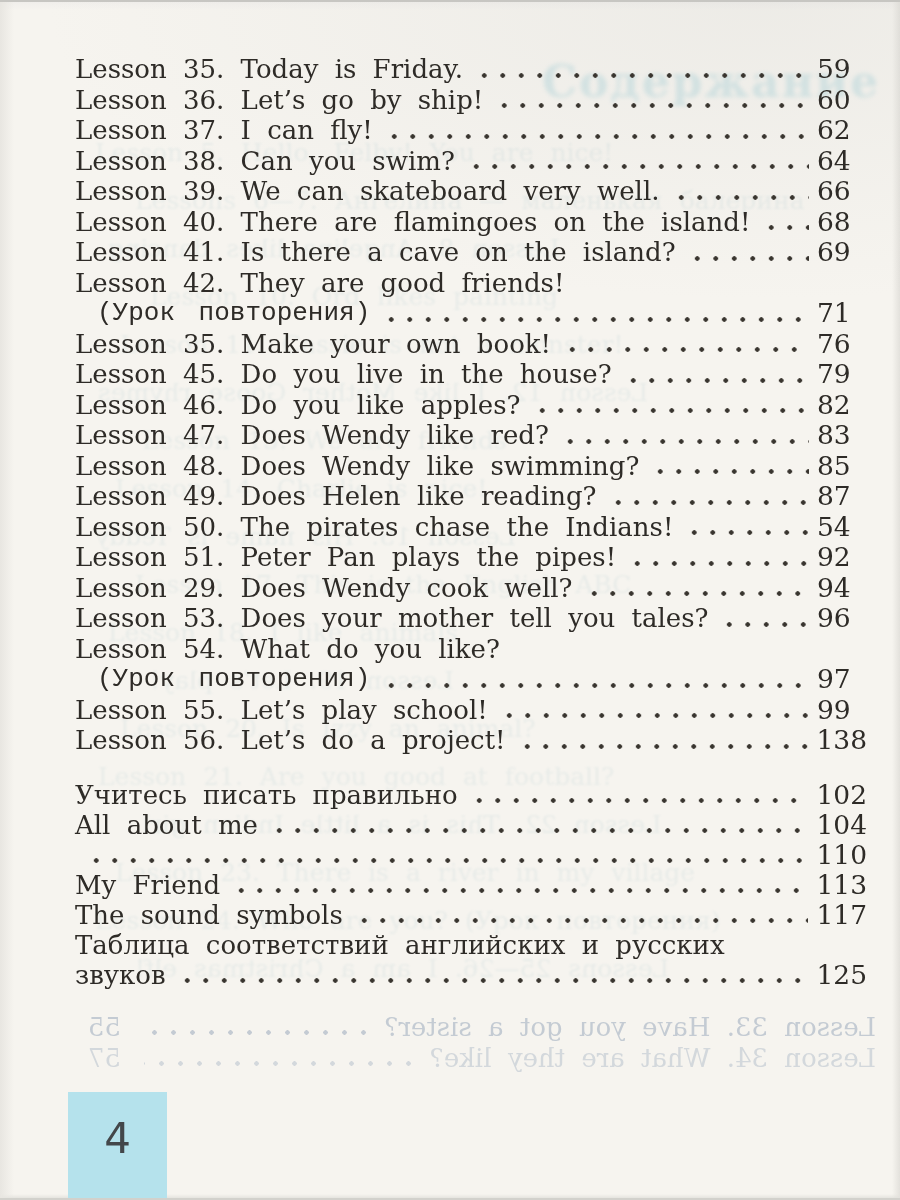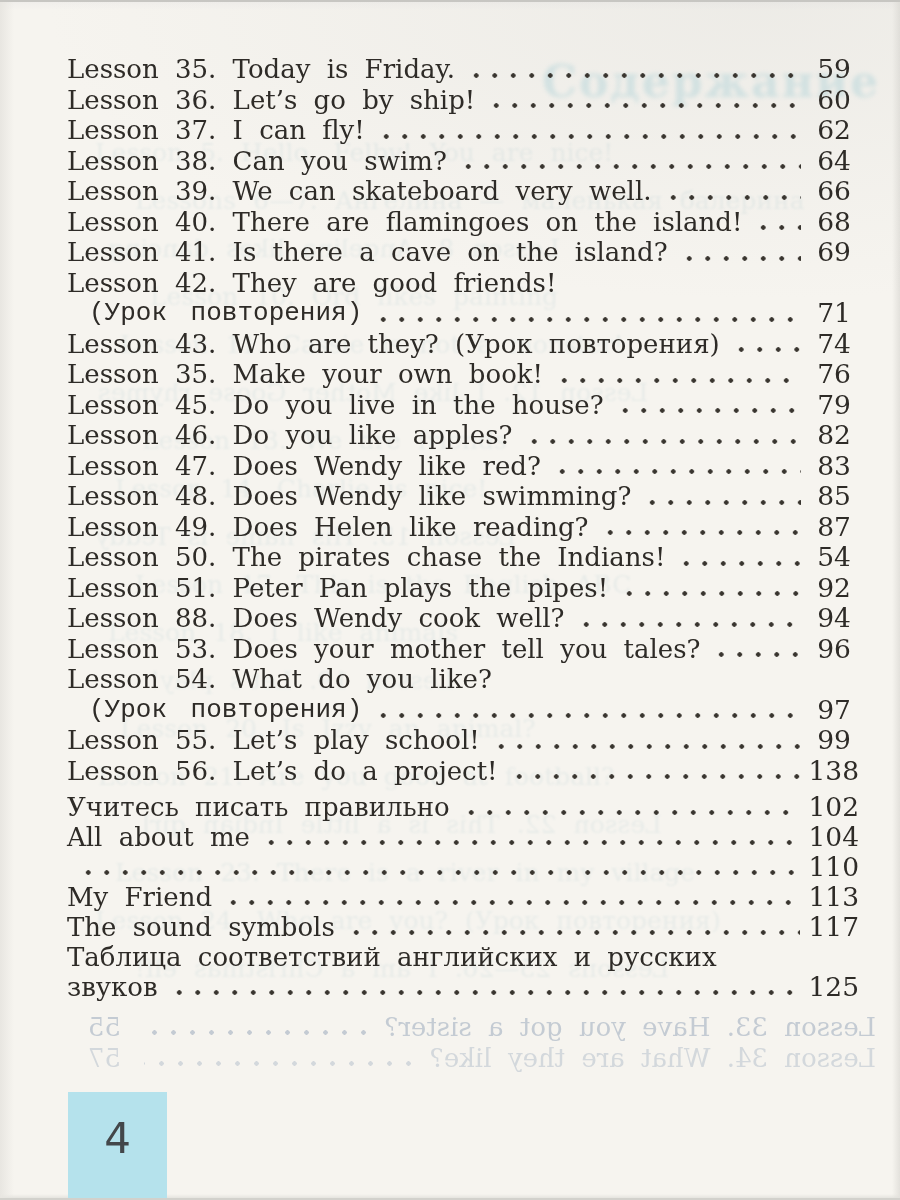--- a/index.html
+++ b/index.html
@@ -43,33 +43,33 @@
   .ghost-row{display:flex;height:31px;font-size:26px;word-spacing:8px;color:#7b90ab;}
   .ghost-row .title{line-height:31px;white-space:pre;}
   .ghost-row .leader{flex:1;align-self:flex-end;height:7px;margin:0 10px 7px 12px;
     background-image:radial-gradient(circle,#7b90ab 2px,transparent 2.5px);
     background-size:19px 7px;background-position:0 50%;background-repeat:repeat-x;}
   .ghost-row .pagenum{min-width:46px;text-align:right;line-height:31px;}
   .ghost-row.g1{opacity:.40;}
   .ghost-row.g2{opacity:.28;}
 
   
-  .toc{position:absolute;left:67px;top:54px;width:792px;}
+  .toc{position:absolute;left:75px;top:54px;width:792px;}
   .row{display:flex;height:30.5px;}
   .sec2 .row{height:30px;}
   .row .title{line-height:30.5px;white-space:pre;word-spacing:8px;font-size:26px;}
   .sec2 .row .title{line-height:30px;}
   .row.indent .title{padding-left:22px;font-family:Liberation Mono, monospace;}
   .row .leader{
     flex:1 1 auto;align-self:flex-end;height:7px;margin:0 8px 6px 12px;
     background-image:radial-gradient(circle,#39352f 2px,transparent 2.5px);
     background-size:18.5px 7px;background-position:0 50%;background-repeat:repeat-x;
   }
-  .row .pagenum{min-width:50px;text-align:center;font-size:26.5px;line-height:30.5px;}
-  .sec2{margin-top:6px;}
+  .row .pagenum{min-width:50px;text-align:left;font-size:26.5px;line-height:30.5px;}
+  .sec2{margin-top:24px;}
 
   
   .corner{
     position:absolute;left:68px;top:1092px;width:99px;height:108px;
     background:#b5e2ec;
     display:flex;align-items:center;justify-content:center;
     font-family:"DejaVu Sans","Liberation Sans",sans-serif;
     font-size:42px;color:#43474a;
     padding-bottom:16px;box-sizing:border-box;
   }
@@ -142,25 +142,20 @@
         </div>
         <div class="row">
           <span class="title">Lesson 42. They are good friends!</span>
         </div>
         <div class="row indent">
           <span class="title">(Урок повторения)</span>
           <div class="leader"></div>
           <span class="pagenum">71</span>
         </div>
         <div class="row">
-          <span class="title">Lesson 43. Who are they? (Урок повторения)</span>
-          <div class="leader"></div>
-          <span class="pagenum">74</span>
-        </div>
-        <div class="row">
           <span class="title">Lesson 35. Make your own book!</span>
           <div class="leader"></div>
           <span class="pagenum">76</span>
         </div>
         <div class="row">
           <span class="title">Lesson 45. Do you live in the house?</span>
           <div class="leader"></div>
           <span class="pagenum">79</span>
         </div>
         <div class="row">
@@ -187,21 +182,21 @@
           <span class="title">Lesson 50. The pirates chase the Indians!</span>
           <div class="leader"></div>
           <span class="pagenum">54</span>
         </div>
         <div class="row">
           <span class="title">Lesson 51. Peter Pan plays the pipes!</span>
           <div class="leader"></div>
           <span class="pagenum">92</span>
         </div>
         <div class="row">
-          <span class="title">Lesson 88. Does Wendy cook well?</span>
+          <span class="title">Lesson 29. Does Wendy cook well?</span>
           <div class="leader"></div>
           <span class="pagenum">94</span>
         </div>
         <div class="row">
           <span class="title">Lesson 53. Does your mother tell you tales?</span>
           <div class="leader"></div>
           <span class="pagenum">96</span>
         </div>
         <div class="row">
           <span class="title">Lesson 54. What do you like?</span>

